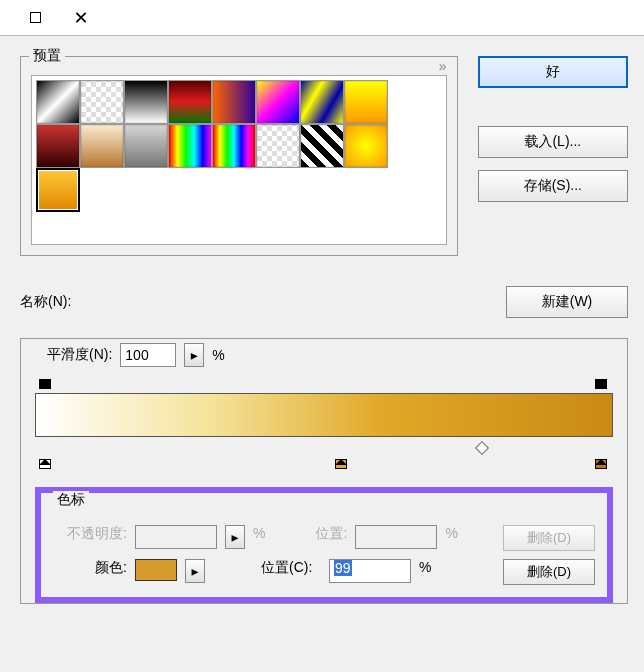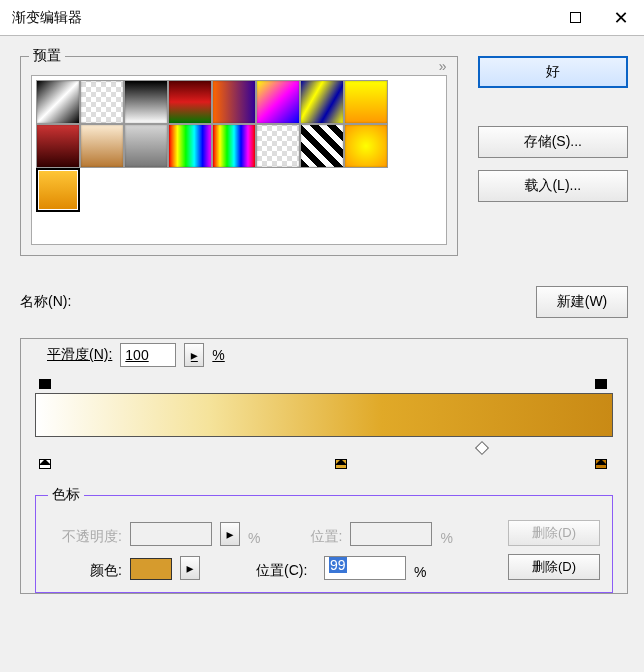--- a/index.html
+++ b/index.html
@@ -29,55 +29,54 @@
   .btn.primary { background: linear-gradient(#e8f2ff,#d0e4ff); border:2px solid #0a63c6; }
   
   .name-row { display:flex; align-items:center; gap:10px; margin-top:30px; }
   .name-input { flex:0 0 380px; height:30px; border:1px solid #999; background:#fff; padding:0 6px; font-size:14px; }
   
   .gtype-box { border:1px solid #999; margin-top:20px; padding: 10px 14px 0 14px; position:relative; }
   .gtype-inline { position:relative; top:-20px; display:flex; align-items:center; gap:6px; background:#f0f0f0; width:max-content; padding:0 4px; }
   .dropdown { width:90px; height:26px; background:#fff; border:1px solid #888; display:flex; align-items:center; padding:0 6px; position:relative; }
   .dropdown::after { content:''; position:absolute; right:6px; border-top:5px solid #333; border-left:4px solid transparent; border-right:4px solid transparent; }
   
-  .smooth-row { display:flex; align-items:center; gap:8px; margin-top:-6px; margin-bottom:12px; margin-left:12px;text-decoration:underline;}
+  .smooth-row { display:flex; align-items:center; gap:8px; margin-top:-6px; margin-bottom:12px; margin-left:12px;}
   .num-input { width:56px; height:24px; background:#fff; border:1px solid #888; padding:10px 4px; font-size:14px; }
   .spin { width:20px; height:24px; background: linear-gradient(#fdfdfd,#e0e0e0); border:1px solid #888; display:flex; align-items:center; justify-content:center; }
   
   .gradient-editor { margin: 8px 0 4px 0; position:relative; height:100px; }
   .opacity-track { position:relative; width: 566px; height: 14px; margin-left:6px;}
   .grad-bar { height: 44px; width: 578px; border:1px solid #555; background: linear-gradient(to right, #ffffff 0%, #f5e39b 30%, #e0a928 60%, #c98a15 100%); }
   .color-track { position:relative; width:566px; height:24px; margin-left:6px; }
   
   .stop { position:absolute; width:14px; height:14px; }
   .ostop { top:0; }
   .cstop { top:6px; }
   .stop-body { width:12px; height:10px; border:1px solid #000; display:block; }
   .ostop .arrow { width:0; height:0; border-left:6px solid transparent; border-right:6px solid transparent; border-top:6px solid #000; margin-left:0; }
   .cstop .arrow { width:0; height:0; border-left:6px solid transparent; border-right:6px solid transparent; border-bottom:6px solid #000; }
   .mid-dia { position:absolute; top:6px; width:10px; height:10px; transform:rotate(45deg); border:1px solid #666; background:#fff; }
   
-  .stops-box { border:1px solid #8b5cf6; margin-top:16px; padding:10px 12px 0 12px; position:relative; }
+  .stops-box { border:6px solid #8b5cf6; margin-top:8px; padding:18px 12px 0 12px; position:relative; }
   .stops-legend { position:relative; top:-20px; background:#f0f0f0; padding:0 4px; width:max-content; }
-  .stop-row { display:flex; align-items:flex-end; gap:8px; margin-top:-4px; margin-bottom:12px; }
+  .stop-row { display:flex; align-items:flex-start; gap:8px; margin-top:-4px; margin-bottom:12px; }
   .field-lbl { min-width:74px; text-align:right; }
   .field-lbl.dis, .pct.dis, .val-input.dis { color:#aaa; }
   .val-input { width:82px; height:24px; background:#fff; border:1px solid #888; padding:0 4px; }
   .val-input.empty { background:#f0f0f0; }
   .val-input.focus { background:#fff; }
   .val-input .hl { background:#3a76d6; color:#fff; padding:0 1px; }
   .color-well { width:42px; height:22px; border:1px solid #333; background:#d69b2d; }
   .btn.sm { height:26px; width:92px; font-size:13px; }
   .btn.dis { color:#aaa; border-color:#bbb; cursor:default; }
 </style>
 </head>
 <body>
 
 <div class="titlebar">
-  <div class="titlebar-title">渐变编辑器</div>
   <div class="titlebar-btn">
       <span class="tb-square"></span>
     </div>
   <div class="titlebar-btn">
       <span class="tb-x">✕</span>
     </div>
 </div>
 
 <div class="content">
   <div class="top-row">
@@ -108,29 +107,29 @@
             <div class="swatch" style="background: radial-gradient(rgb(255, 255, 0), rgb(255, 153, 0));"></div>
           </div>
           <div class="swatch-row">
             <div class="swatch sel" style="background: linear-gradient(rgb(255, 199, 56), rgb(224, 137, 0));"></div>
           </div>
         </div>
     </div>
     <div class="side-buttons">
       <div class="btn primary">好</div>
       <div style="height:14px"></div>
+      <div class="btn">载入(L)...</div>
       <div class="btn">存储(S)...</div>
-      <div class="btn">载入(L)...</div>
     </div>
   </div>
 
   <div class="name-row">
     <span>名称(N):</span>
     <div style="flex:1"></div>
-    <div class="btn" style="width:92px">新建(W)</div>
+    <div class="btn" style="width:122px">新建(W)</div>
   </div>
 
   <div class="gtype-box">
     <div class="smooth-row">
       <span>平滑度(N):</span>
       <input class="num-input" value="100" style="">
       <div class="spin">
           <span>▸</span>
         </div>
       <span>%</span>

